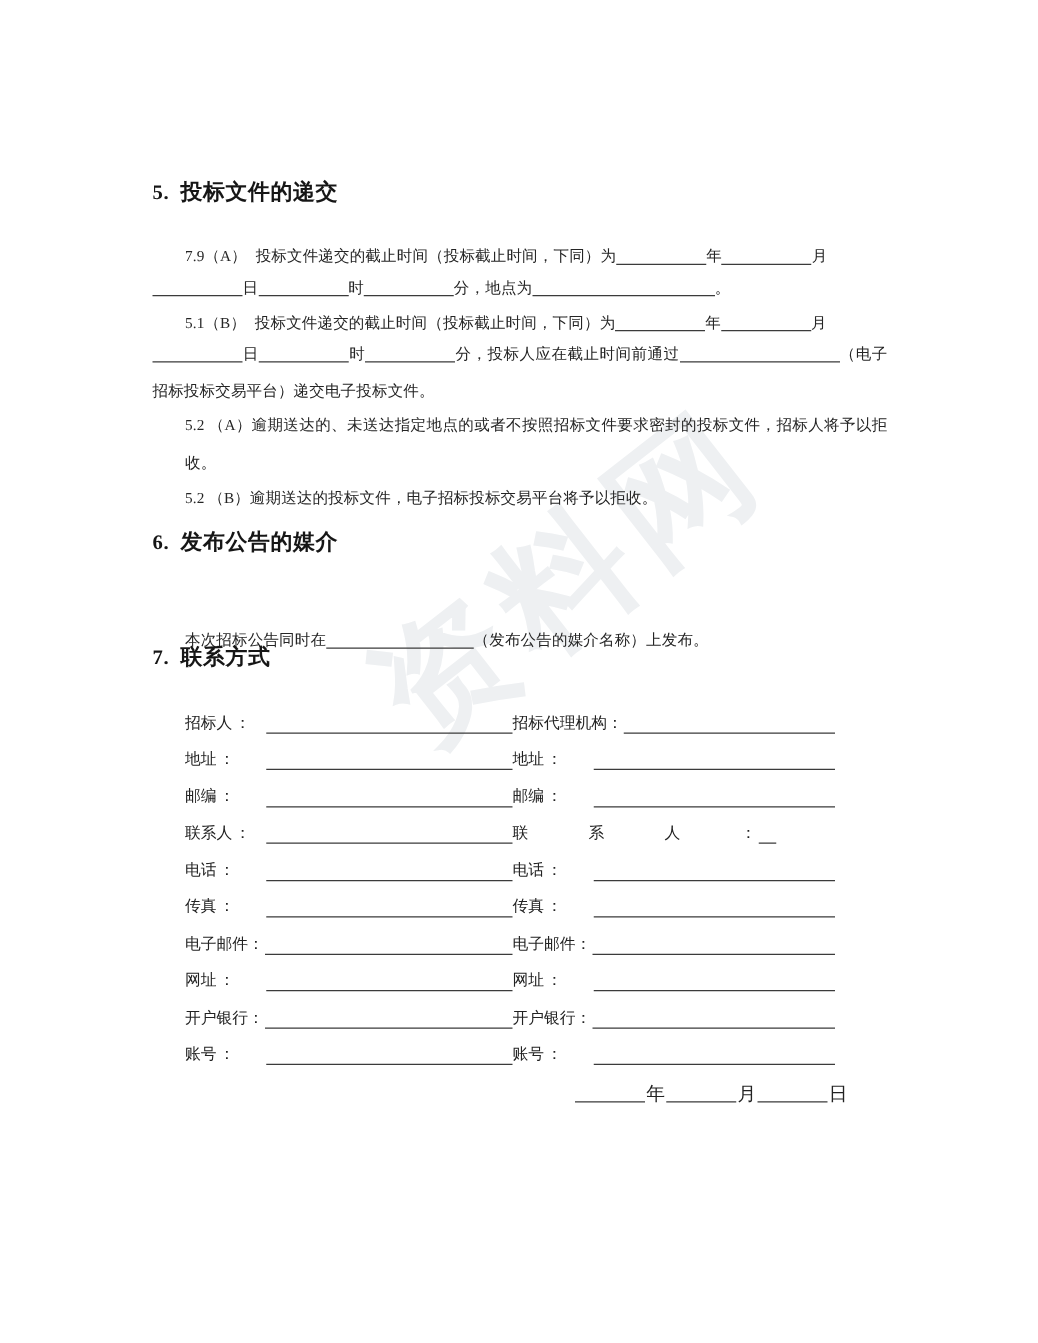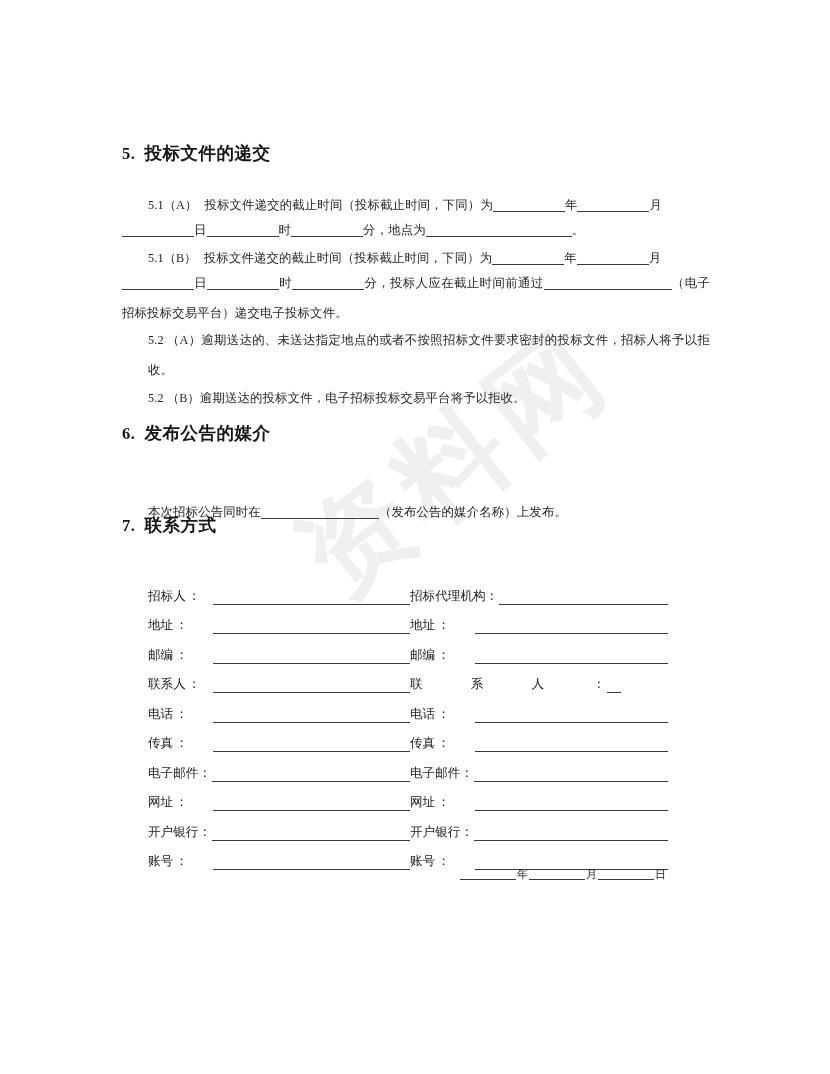--- a/index.html
+++ b/index.html
@@ -89,21 +89,21 @@
   .b-lg  { width: 72px; }
   .b-2xl { width: 118px; }
   .b-3xl { width: 128px; }
   .b-wide{ width: 146px; }
   
   .blk { position: absolute; z-index: 2; }
   
   #contact {
     position: absolute;
     left: 148px;
-    top: 575px;
+    top: 557px;
     width: 520px;
     z-index: 2;
   }
   .crow {
     display: flex;
     align-items: flex-end;
     height: 29.5px;
   }
   .cell {
     display: flex;
@@ -141,21 +141,21 @@
     width: 196px;
   }
   .clabel.spread .colon { margin-left: 0; }
   .cline.tiny { flex: 0 0 14px; }
   
   #date-line {
     position: absolute;
     left: 460px;
     top: 866px;
     z-index: 2;
-    font-size: 11px;
+    font-size: 15px;
     color: #222;
     white-space: nowrap;
   }
   #date-line .blank { vertical-align: -2px; }
   .date-cn { margin: 0 1px; }
 </style>
 </head>
 <body>
 
 <div id="page">
@@ -163,21 +163,21 @@
   <div id="watermark">
     <div class="wm-text">资料网</div>
   </div>
 
 
   <div class="blk" style="left:122px; top:140px;">
     <h2 class="sec-head"><span class="num">5.</span><span class="txt">投标文件的递交</span></h2>
   </div>
 
   <div class="blk" style="left:122px; top:190px; width:588px;">
-    <p class="para first-line-pad"><span class="idx">5.1（A）</span>&nbsp; <span>投标文件递交的截止时间（投标截止时间，下同）为</span><span class="blank b-lg"></span><span>年</span><span class="blank b-lg"></span><span>月</span></p>
+    <p class="para first-line-pad"><span class="idx">7.9（A）</span>&nbsp; <span>投标文件递交的截止时间（投标截止时间，下同）为</span><span class="blank b-lg"></span><span>年</span><span class="blank b-lg"></span><span>月</span></p>
   </div>
   <div class="blk" style="left:122px; top:215px; width:588px;">
     <p class="para"><span class="blank b-lg"></span><span>日</span><span class="blank b-lg"></span><span>时</span><span class="blank b-lg"></span><span>分，地点为</span><span class="blank b-wide"></span><span>。</span></p>
   </div>
 
   <div class="blk" style="left:122px; top:243px; width:588px;">
     <p class="para first-line-pad"><span class="idx">5.1（B）</span>&nbsp; <span>投标文件递交的截止时间（投标截止时间，下同）为</span><span class="blank b-lg"></span><span>年</span><span class="blank b-lg"></span><span>月</span></p>
   </div>
   <div class="blk" style="left:122px; top:268px; width:588px;">
     <p class="para"><span class="blank b-lg"></span><span>日</span><span class="blank b-lg"></span><span>时</span><span class="blank b-lg"></span><span>分，投标人应在截止时间前通过</span><span class="blank b-3xl"></span><span>（电子招标投标交易平台）递交电子投标文件。</span></p>

